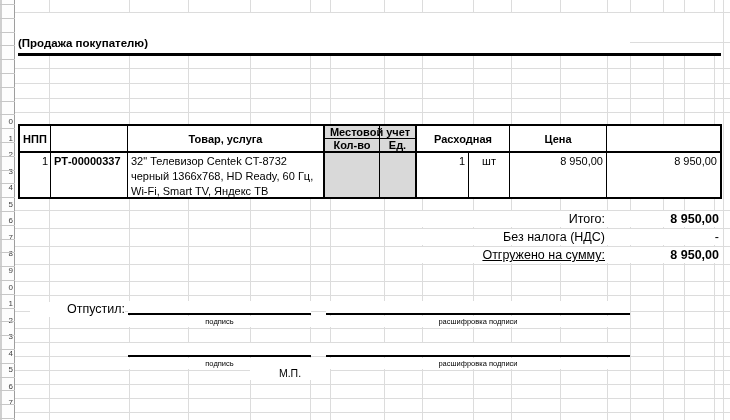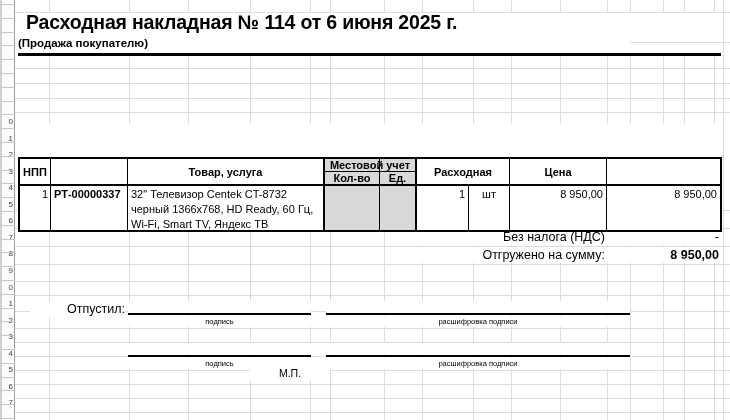--- a/index.html
+++ b/index.html
@@ -17,21 +17,21 @@
   .rownum { position:absolute; left:0; width:13px; text-align:right;
             font-size:8px; color:#404040; line-height:10px; }
 
   
   .doc { position:absolute; z-index:3; color:#000; }
   #title    { left:26px; top:11px; font-size:19.5px; font-weight:bold; letter-spacing:-0.2px; white-space:nowrap; }
   #subtitle { left:18px; top:37px; font-size:11.5px; font-weight:bold; }
   #titlerule{ left:18px; top:53px; width:703px; height:2.5px; background:#000; }
 
   
-  #invtable { position:absolute; left:18px; top:124px; width:704px; height:75px; z-index:4; background:#fff;margin-top:33px; }
+  #invtable { position:absolute; left:18px; top:124px; width:704px; height:75px; z-index:4; background:#fff; }
   #invtable .fill  { position:absolute; background:#d9d9d9; }
   #invtable .bline { position:absolute; background:#000; }
   .cell { position:absolute; display:flex; align-items:center; justify-content:center;
           font-size:11px; color:#000; white-space:nowrap; overflow:hidden; }
   .cell.hdr { font-weight:bold; }
   .cell.topleft  { align-items:flex-start; justify-content:flex-start; }
   .cell.topright { align-items:flex-start; justify-content:flex-end; }
   .cell.topcenter{ align-items:flex-start; }
   .prodlines { position:absolute; font-size:11px; line-height:15.2px; white-space:nowrap; }
 
@@ -176,21 +176,20 @@
       <div class="striphline" style="left: 0px; top: 321.4px; width: 15px; height: 1px;"></div>
       <div class="striphline" style="left: 0px; top: 335.2px; width: 15px; height: 1px;"></div>
       <div class="striphline" style="left: 0px; top: 349px; width: 15px; height: 1px;"></div>
       <div class="striphline" style="left: 0px; top: 362.8px; width: 15px; height: 1px;"></div>
       <div class="striphline" style="left: 0px; top: 376.6px; width: 15px; height: 1px;"></div>
       <div class="striphline" style="left: 0px; top: 390.4px; width: 15px; height: 1px;"></div>
       <div class="striphline" style="left: 0px; top: 404.2px; width: 15px; height: 1px;"></div>
       <div class="striphline" style="left: 0px; top: 418px; width: 15px; height: 1px;"></div>
     </div>
 
-  <div class="doc" id="title">Расходная накладная № 114 от 6 июня 2025 г.</div>
   <div class="doc" id="subtitle">(Продажа покупателю)</div>
   <div class="doc" id="titlerule"></div>
 
   <div id="invtable">
 
     <div class="fill" style="left:305px; top:0; width:94px; height:73px;"></div>
 
     <div class="bline" style="left:0; top:0; width:704px; height:2px;"></div>
     <div class="bline" style="left:0; top:73px; width:704px; height:2px;"></div>
     <div class="bline" style="left:0; top:0; width:2px; height:75px;"></div>
@@ -224,21 +223,21 @@
     <div class="cell topright" style="left:399px; top:31px; width:48px; height:40px;">1</div>
     <div class="cell topcenter" style="left:451px; top:31px; width:40px; height:40px;">шт</div>
     <div class="cell topright" style="left:492px; top:31px; width:93px; height:40px;">8 950,00</div>
     <div class="cell topright" style="left:589px; top:31px; width:110px; height:40px;">8 950,00</div>
   </div>
 
   <div class="tot-label" style="top:211px;">Итого:</div>
   <div class="tot-value tot-bold" style="top:211px;">8 950,00</div>
   <div class="tot-label" style="top:229px;">Без налога (НДС)</div>
   <div class="tot-value" style="top:229px;">-</div>
-  <div class="tot-label" style="top:247px;">Отгружено на сумму:</div>
+  <div class="tot-label" style="top:247px;text-decoration:underline;">Отгружено на сумму:</div>
   <div class="tot-value tot-bold" style="top:247px;">8 950,00</div>
 
   <div class="sig-label" style="top:302px;">Отпустил:</div>
   <div class="sig-line" style="left:128px; top:301px; width:183px;"></div>
   <div class="sig-line" style="left:326px; top:301px; width:304px;"></div>
   <div class="sig-cap" style="left:128px; top:316px; width:183px;">подпись</div>
   <div class="sig-cap" style="left:326px; top:316px; width:304px;">расшифровка подписи</div>
 
   <div class="sig-line" style="left:128px; top:343px; width:183px;"></div>
   <div class="sig-line" style="left:326px; top:343px; width:304px;"></div>

